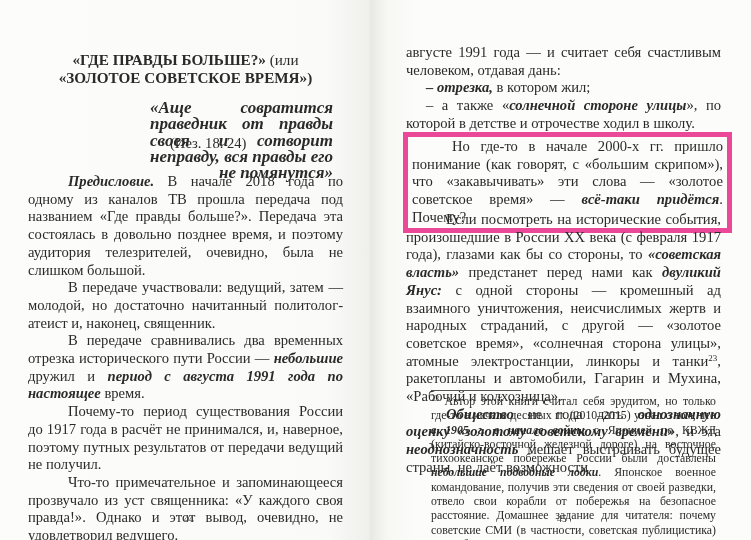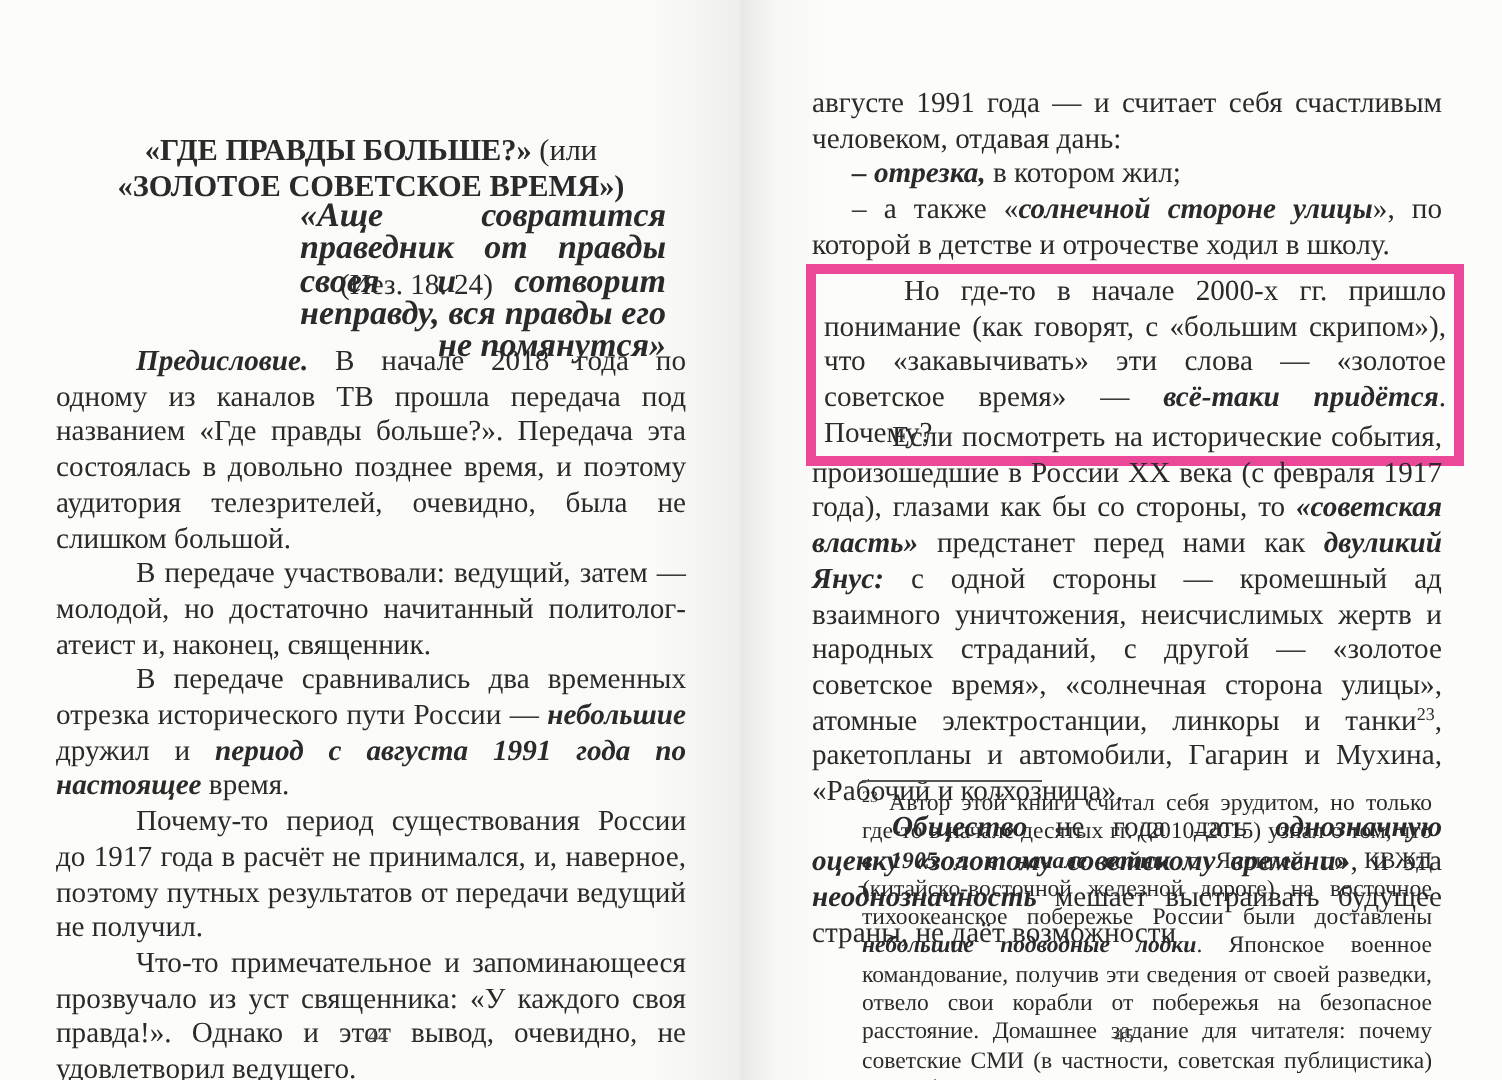--- a/index.html
+++ b/index.html
@@ -3,21 +3,21 @@
 <meta charset="utf-8">
 <style>
   html, body { margin:0; padding:0; }
   body { width:751px; height:540px; background:#fbfbf9; position:relative; overflow:hidden;
          font-family:"Liberation Serif", "DejaVu Serif", serif; color:#2a2a2a; }
   .spread { position:absolute; left:0; top:0; width:751px; height:540px; }
   .page { position:absolute; top:0; height:540px; }
   .page.left { left:0; width:372px; background:linear-gradient(to right, #fcfcfa 0%, #fafaf8 88%, #efefec 99%, #e6e6e2 100%); }
   .page.right { left:372px; width:379px; background:linear-gradient(to right, #e9e9e6 0%, #f7f7f4 4%, #fcfcfa 12%, #fcfcfa 100%); }
   .abs { position:absolute; }
-  .title { left:28px; width:315px; text-align:center; font-size:15.2px; line-height:18px; top:67px; }
+  .title { left:28px; width:315px; text-align:center; font-size:15.2px; line-height:18px; top:51px; }
   .title b { font-weight:bold; }
   .epigraph { left:150px; width:183px; top:100px; font-size:17px; line-height:16.3px; font-style:italic; font-weight:bold; text-align:justify; text-align-last:right; }
   .epi-ref { left:170px; top:135px; font-size:14.6px; line-height:16px; font-style:normal; font-weight:normal; }
   .body { font-size:14.6px; line-height:17.7px; text-align:justify; }
   .body p { margin:0; text-indent:40px; }
   .body b, .bi { font-weight:bold; font-style:italic; }
   .left-body { left:28px; width:315px; top:173px; }
   .right-top { left:406px; width:315px; top:33px; }
   .right-top .item { text-indent:20px; }
   .right-top .noind { text-indent:0;margin-top:11px; }

